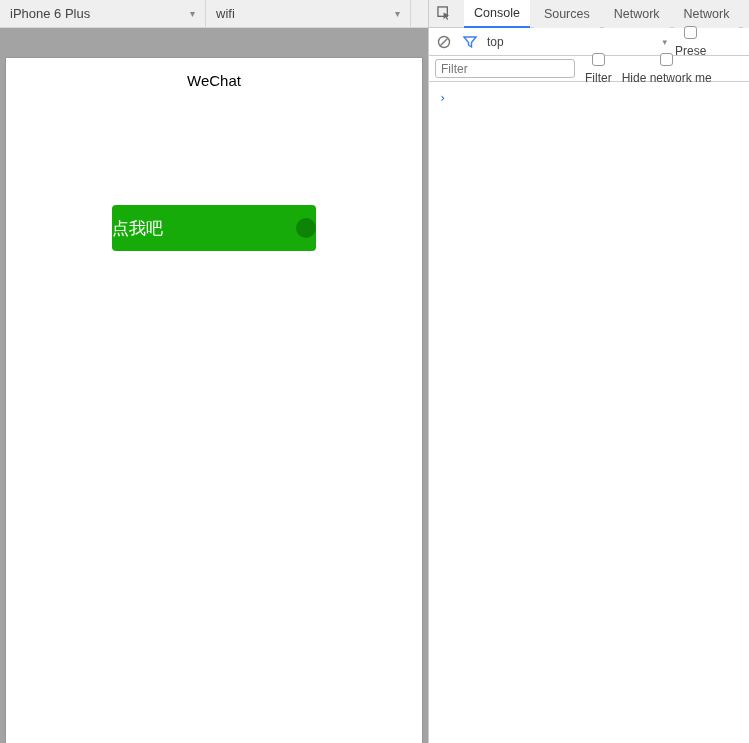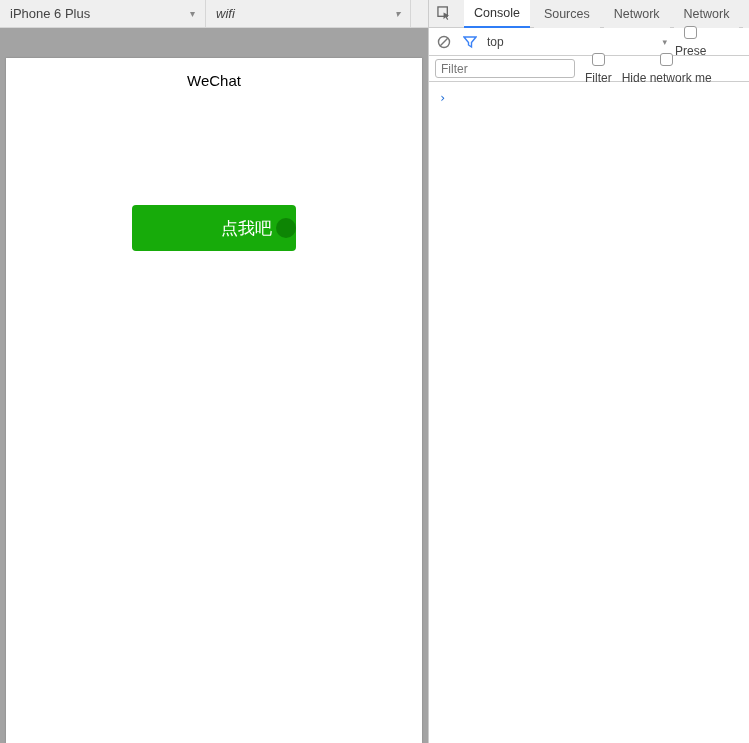--- a/index.html
+++ b/index.html
@@ -40,21 +40,20 @@
       color: #444;
       border-right: 1px solid #d6d6d6;
       cursor: pointer;
       gap: 36px;
     }
     .device-select.device {
       width: 206px;
     }
     .device-select.network {
       width: 205px;
-      font-style: italic;
     }
     .caret-down {
       color: #888;
       font-size: 10px;
     }
     .preview-area {
       flex: 1;
       position: relative;
       background: #a3a3a3;
       padding: 30px 6px 0 6px;
@@ -70,30 +69,30 @@
       font-size: 15px;
       color: #000;
       padding: 14px 0 8px 0;
     }
     .button-wrap {
       display: flex;
       justify-content: center;
       margin-top: 108px;
     }
     .green-button {
-      width: 164px;
+      width: 204px;
       height: 46px;
       background: #17ab0a;
       color: #fff;
       font-size: 17px;
       border: none;
       border-radius: 4px;
       display: flex;
       align-items: center;
-      justify-content: flex-end;
+      justify-content: space-between;
       cursor: pointer;
       position: relative;
     }
     .indicator-dot {
       width: 20px;
       height: 20px;
       border-radius: 50%;
       background: #0d8504;
       margin-left: 4px;
     }

